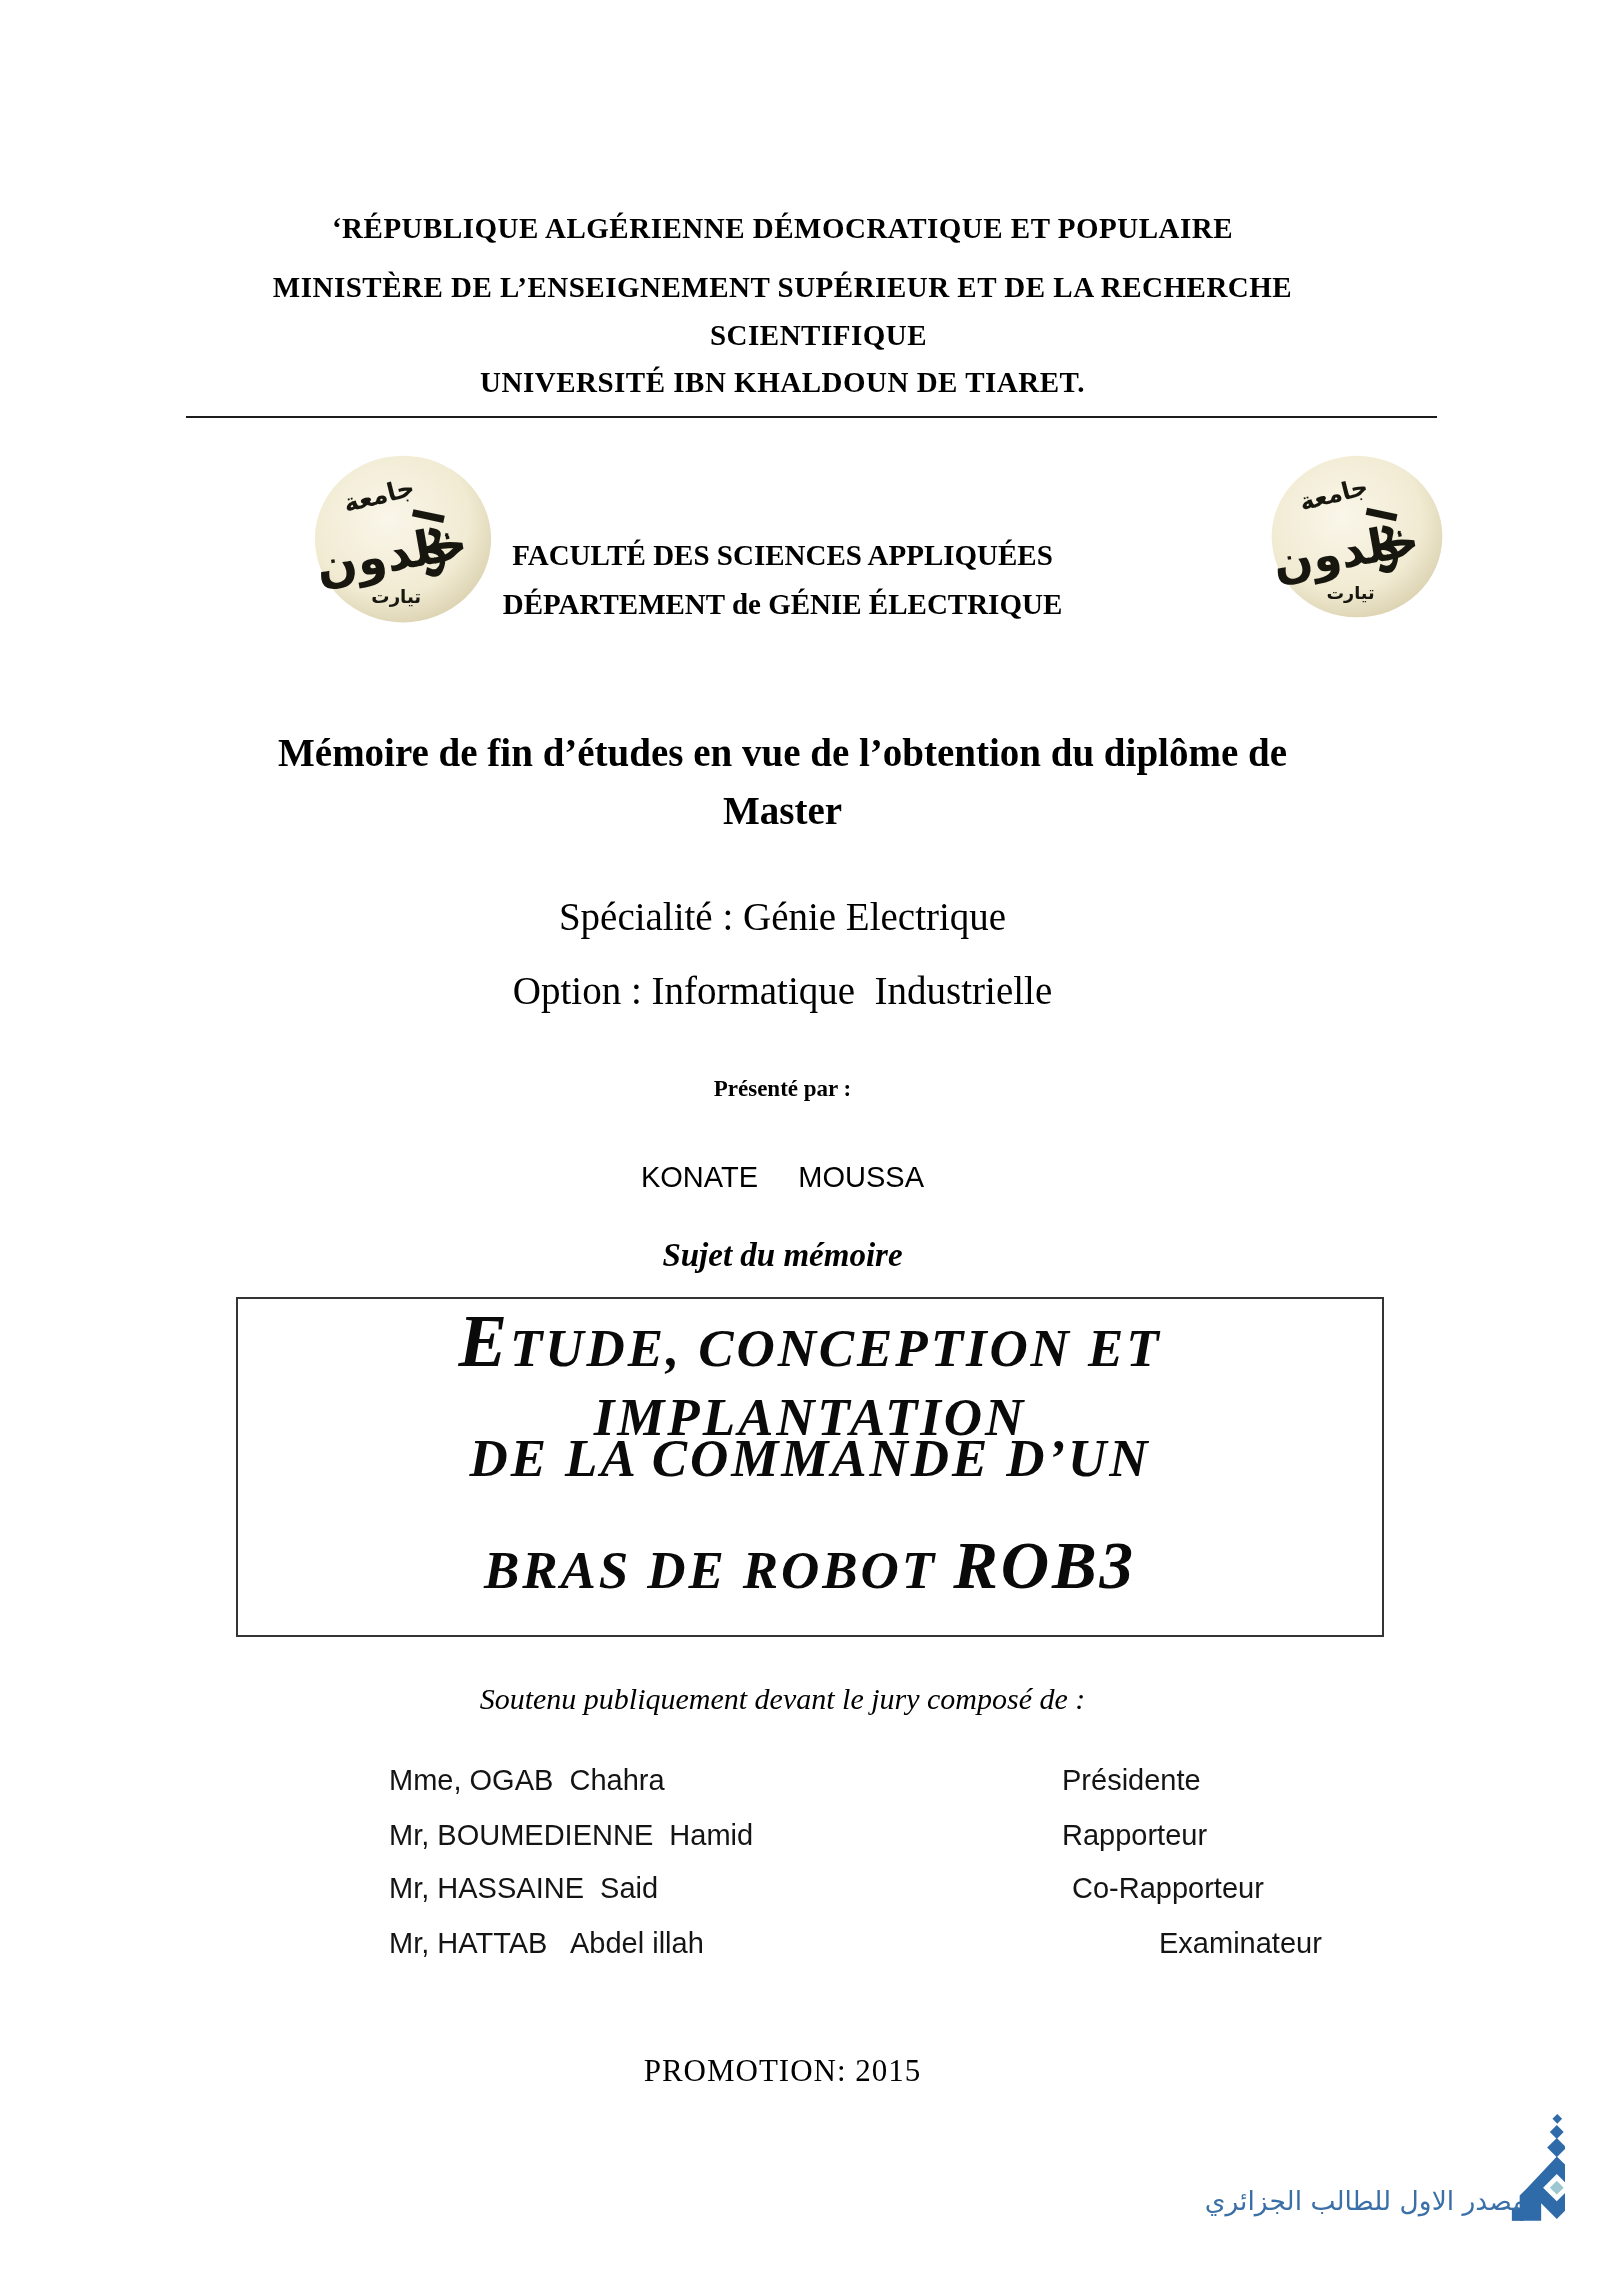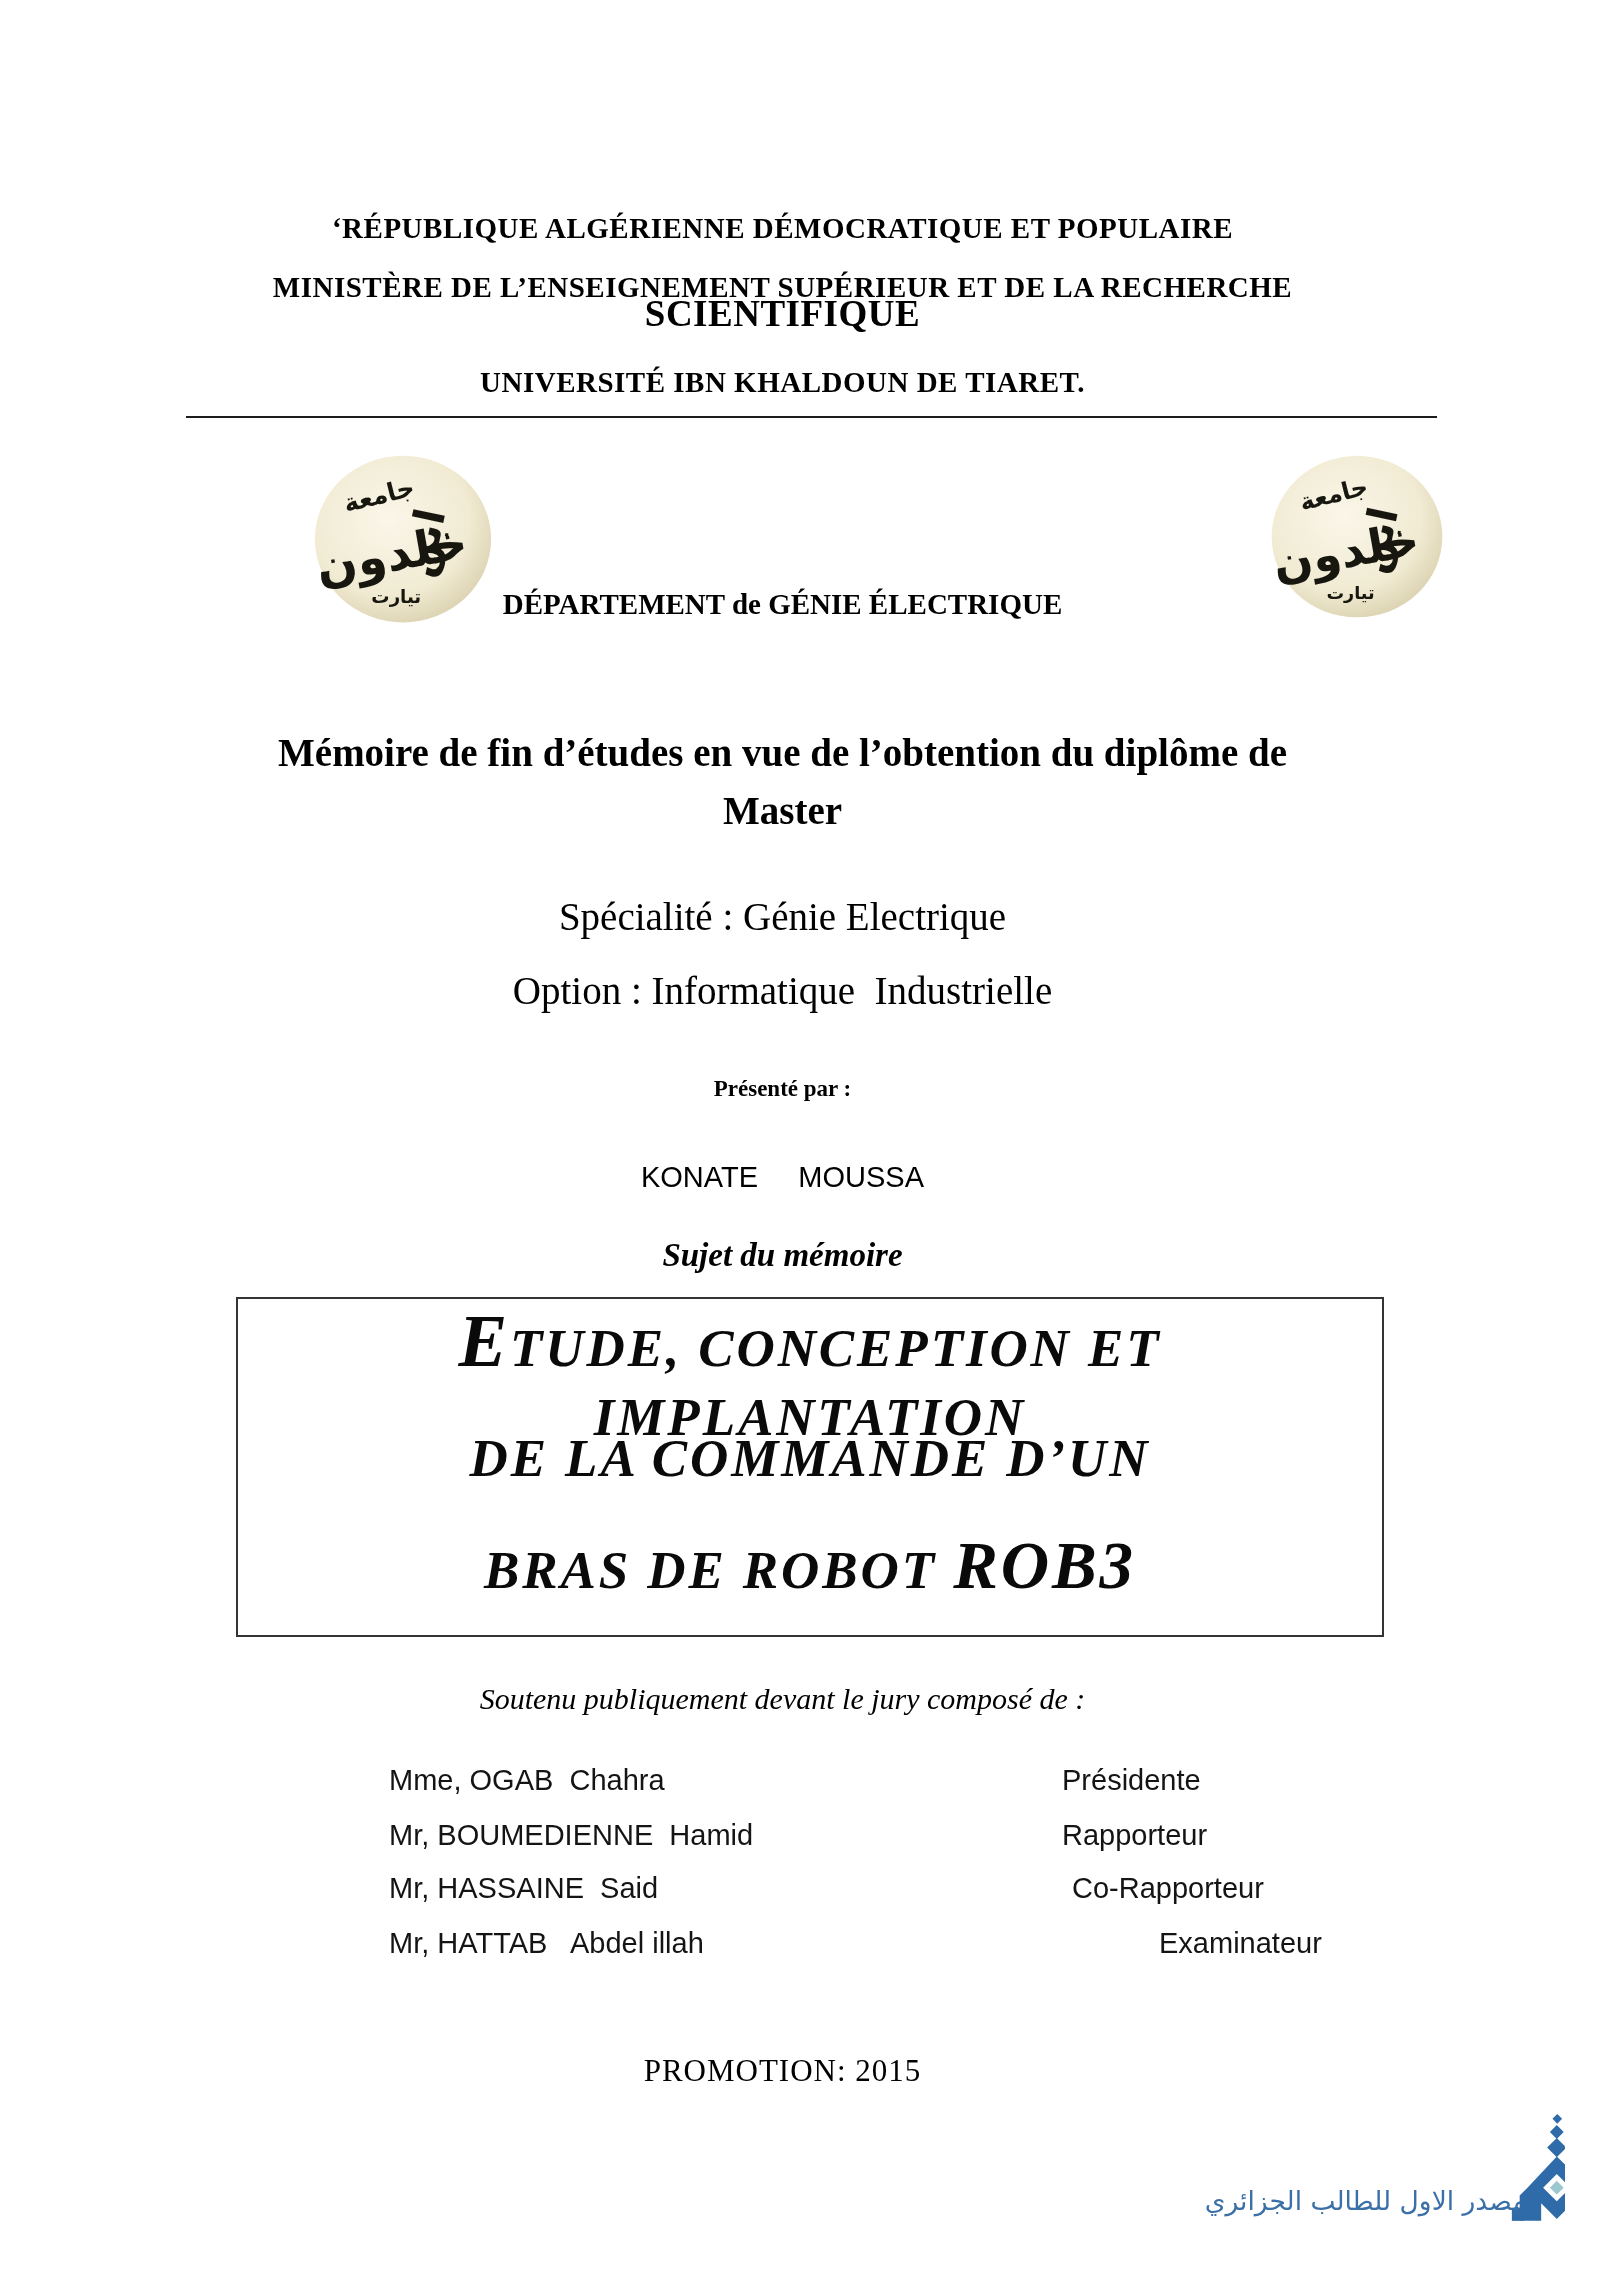--- a/index.html
+++ b/index.html
@@ -8,21 +8,21 @@
     font-family:"Liberation Serif","DejaVu Serif",serif;color:#000;overflow:hidden;
   }
   .line{position:absolute;left:0;width:100%;text-align:center;}
   .serifB{font-family:"Liberation Serif","DejaVu Serif",serif;font-weight:700;}
   .serifR{font-family:"Liberation Serif","DejaVu Serif",serif;font-weight:400;}
   .sans{font-family:"Liberation Sans","DejaVu Sans",sans-serif;}
   .pre{white-space:pre-wrap;}
 
   .republic {top:211px;font-size:29px;line-height:35px;letter-spacing:0.5px;}
   .ministry1{top:270px;font-size:29px;line-height:35px;letter-spacing:0.5px;}
-  .ministry2{top:296px;font-size:37px;line-height:35px;letter-spacing:0.5px;}
+  .ministry2{top:318px;font-size:29px;line-height:35px;letter-spacing:0.5px;padding-left:36px;}
   .university{top:365px;font-size:29px;line-height:35px;letter-spacing:0.5px;}
   .rule{position:absolute;top:416px;left:186px;width:1251px;height:2px;background:#1c1c1c;}
 
   .seal{position:absolute;width:182px;height:174px;}
   .seal-left{left:312px;top:453px;}
   .seal-right{left:1266px;top:454px;height:167px;}
 
   .faculty1{top:538px;font-size:29px;line-height:35px;}
   .faculty2{top:587px;font-size:29px;line-height:35px;}
 
@@ -90,20 +90,21 @@
   <div class="seal seal-right">
     <svg viewBox="0 0 190 180" width="100%" height="100%">
       <ellipse cx="95" cy="89" rx="92" ry="87" fill="url(#sealg)"></ellipse>
       <text x="72" y="52" font-family="DejaVu Sans, sans-serif" font-size="26" font-weight="bold" fill="#17170f" text-anchor="middle" transform="rotate(-14 72 52)">جامعة</text>
       <text x="132" y="96" font-family="DejaVu Sans, sans-serif" font-size="44" font-weight="bold" fill="#17170f" text-anchor="middle" transform="rotate(-78 132 96)">ابن</text>
       <text x="86" y="122" font-family="DejaVu Sans, sans-serif" font-size="50" font-weight="bold" fill="#17170f" text-anchor="middle" transform="rotate(-10 86 122)">خلدون</text>
       <text x="88" y="156" font-family="DejaVu Sans, sans-serif" font-size="19" font-weight="bold" fill="#17170f" text-anchor="middle">تيارت</text>
     </svg>
   </div>
 
+  <div class="line serifB faculty1">FACULTÉ DES SCIENCES APPLIQUÉES</div>
   <div class="line serifB faculty2">DÉPARTEMENT de GÉNIE ÉLECTRIQUE</div>
 
   <div class="line serifB memoire1">Mémoire de fin d’études en vue de l’obtention du diplôme de</div>
   <div class="line serifB memoire2">Master</div>
   <div class="line serifR specialite">Spécialité : Génie Electrique</div>
   <div class="line serifR option pre">Option : Informatique  Industrielle</div>
 
   <div class="line serifB presente">Présenté par :</div>
   <div class="line sans author pre">KONATE     MOUSSA</div>
   <div class="line sujet">Sujet du mémoire</div>

